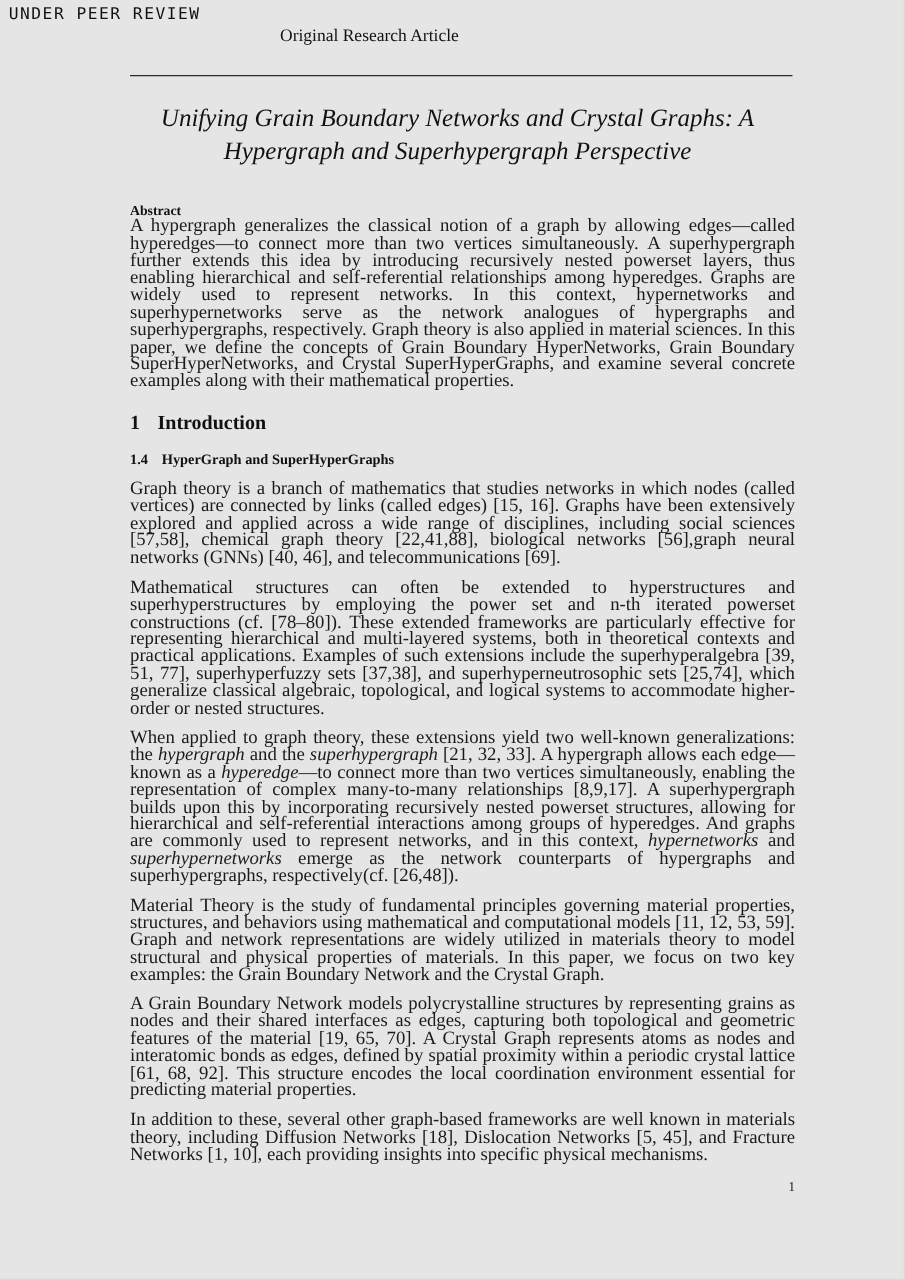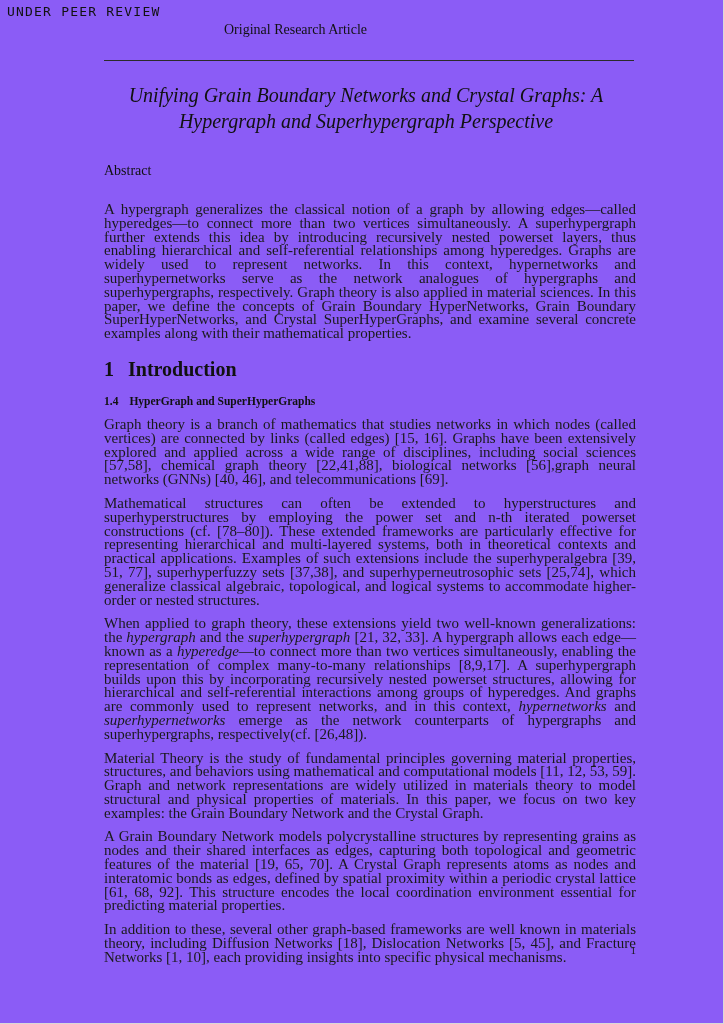--- a/index.html
+++ b/index.html
@@ -1,20 +1,20 @@
 <!DOCTYPE html>
 <html><head>
 <meta charset="utf-8">
 <style>
   html, body { margin: 0; padding: 0; background: #ffffff; }
   .page {
     position: relative;
     width: 724px;
     height: 1024px;
-    background: #8b5cf6;
+    background: #e5e5e5;
     box-sizing: border-box;
     border-right: 1px solid #d9d9d9;
     border-bottom: 1px solid #d9d9d9;
     font-family: "Liberation Serif", "DejaVu Serif", serif;
     color: #1a1a1a;
     overflow: hidden;
   }
   .watermark {
     position: absolute;
     left: 7px;
@@ -57,36 +57,36 @@
     line-height: 1.32;
     color: #111;
   }
   .content {
     position: absolute;
     left: 104px;
     top: 163px;
     width: 532px;
   }
   .abstract-heading {
-    font-size: 14px;
-    font-weight: normal;
-    margin: 0 0 24px 0;
+    font-size: 11px;
+    font-weight: bold;
+    margin: 0 0 0 0;
     color: #111;
   }
   .para {
     font-size: 15px;
     line-height: 13.8px;
     text-align: justify;
     margin: 0 0 10px 0;
     color: #1a1a1a;
   }
   .para i, .para .it { font-style: italic; }
   .keywords { margin-bottom: 6px; }
   .section-heading {
-    font-size: 20px;
+    font-size: 16px;
     font-weight: bold;
     margin: 17px 0 13px 0;
     color: #111;
   }
   .section-heading .sec-num { margin-right: 14px; }
   .subsection-heading {
     font-size: 11.5px;
     font-weight: bold;
     margin: 14px 0 11px 0;
     color: #111;

